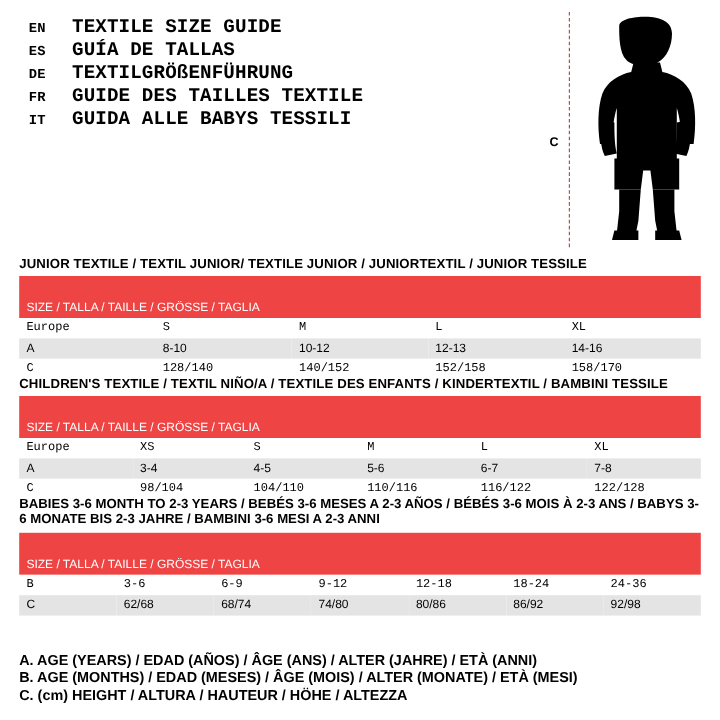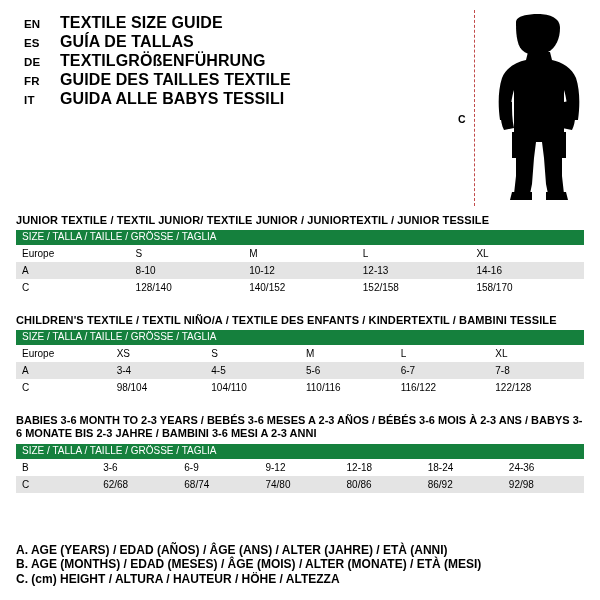--- a/index.html
+++ b/index.html
@@ -20,20 +20,21 @@
   .header {
     position: absolute;
     left: 24px;
     top: 14px;
     width: 420px;
   }
   .lang-row {
     display: flex;
     align-items: baseline;
     height: 19px;
+    font-family: Liberation Mono, monospace;
   }
   .lang-code {
     width: 36px;
     font-size: 11.5px;
     font-weight: bold;
     letter-spacing: 0.2px;
   }
   .lang-title {
     font-size: 16px;
     font-weight: bold;
@@ -91,32 +92,33 @@
     width: 100%;
     table-layout: fixed;
   }
   table.size-table td {
     font-size: 10px;
     padding: 3px 0 3px 6px;
     vertical-align: middle;
     white-space: nowrap;
   }
   tr.head-row td {
-    background: #15803d;
+    background: #ef4444;
     color: #ffffff;
     font-weight: normal;
     font-size: 10px;
-    padding-top: 1px;
+    padding-top: 21px;
     padding-bottom: 3px;
   }
   tr.shaded td {
     background: #e4e4e4;
   }
   tr.plain td {
     background: #ffffff;
+    font-family: Liberation Mono, monospace;
   }
 
   
   .note-block {
     position: absolute;
     left: 16px;
     width: 568px;
     font-size: 11px;
     font-weight: bold;
     line-height: 13px;

